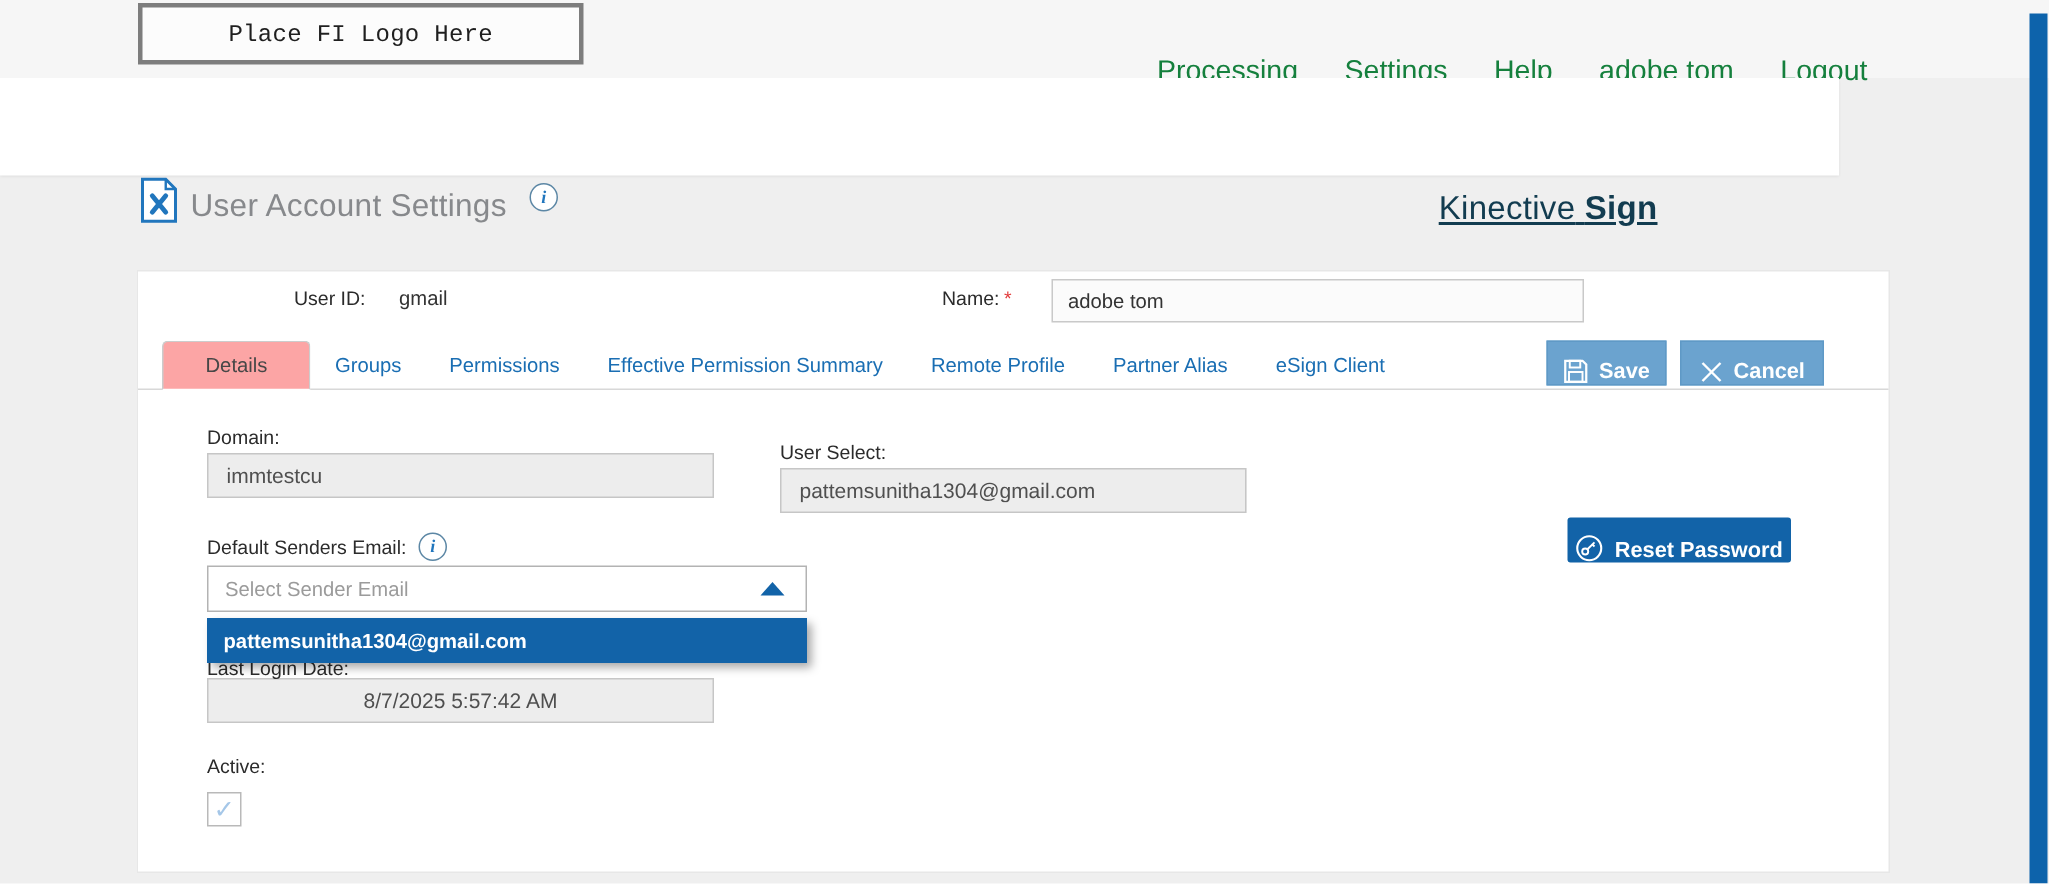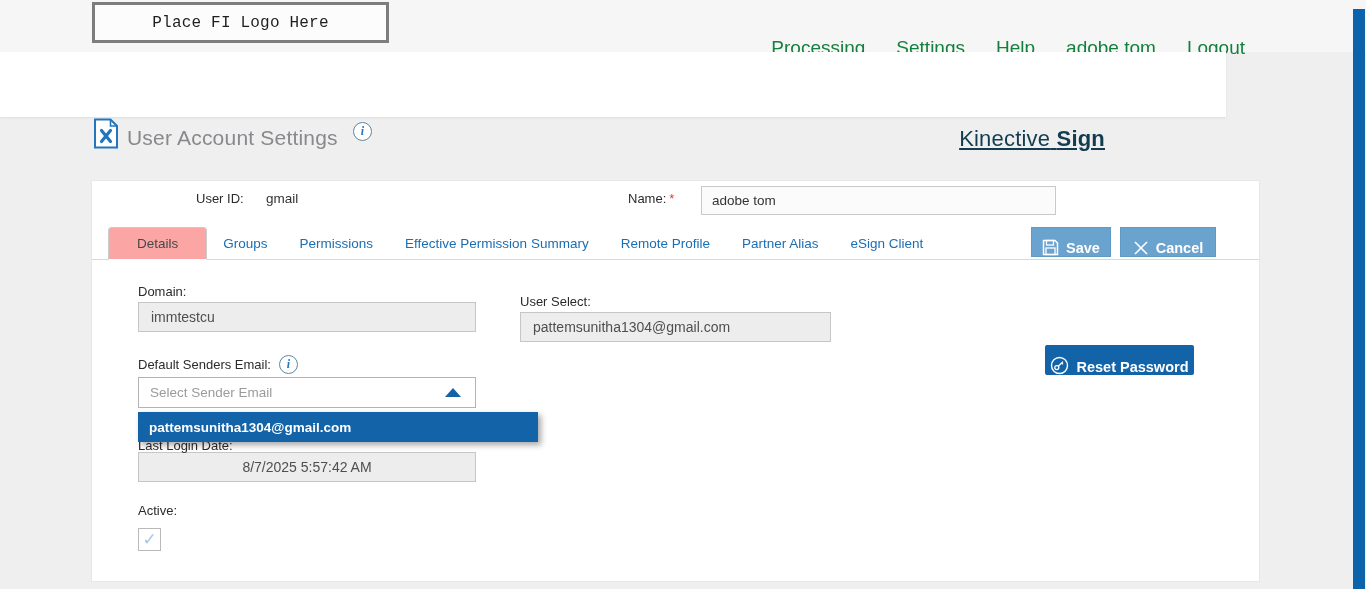--- a/index.html
+++ b/index.html
@@ -109,21 +109,21 @@
     background: #ededed; border: 1px solid #c6c6c6; color: #4f4f4f;
     font-family: "Liberation Sans", sans-serif; font-size: 14px;
     padding: 0 12px; outline: none;
   }
   .domain-input    { left: 46px;  top: 121px; width: 338px; }
   .email-input     { left: 428px; top: 131px; width: 311px; }
   .lastlogin-input { left: 46px;  top: 271px; width: 338px; text-align: center; }
 
   .senders-label { position: absolute; left: 46px; top: 174px; display: flex; align-items: center; gap: 8px; }
   .select-box {
-    position: absolute; left: 46px; top: 196px; width: 338px; height: 31px;
+    position: absolute; left: 46px; top: 196px; width: 400px; height: 31px;
     background: #fff; border: 1px solid #b3b3b3;
     display: flex; align-items: center; cursor: pointer;
   }
   .select-placeholder { font-size: 13.5px; color: #9b9b9b; padding-left: 11px; flex: 1; }
   .select-arrow {
     width: 0; height: 0; margin-right: 14px;
     border-left: 8px solid transparent; border-right: 8px solid transparent;
     border-bottom: 9px solid #1263a8;
   }
   .dropdown-list {

